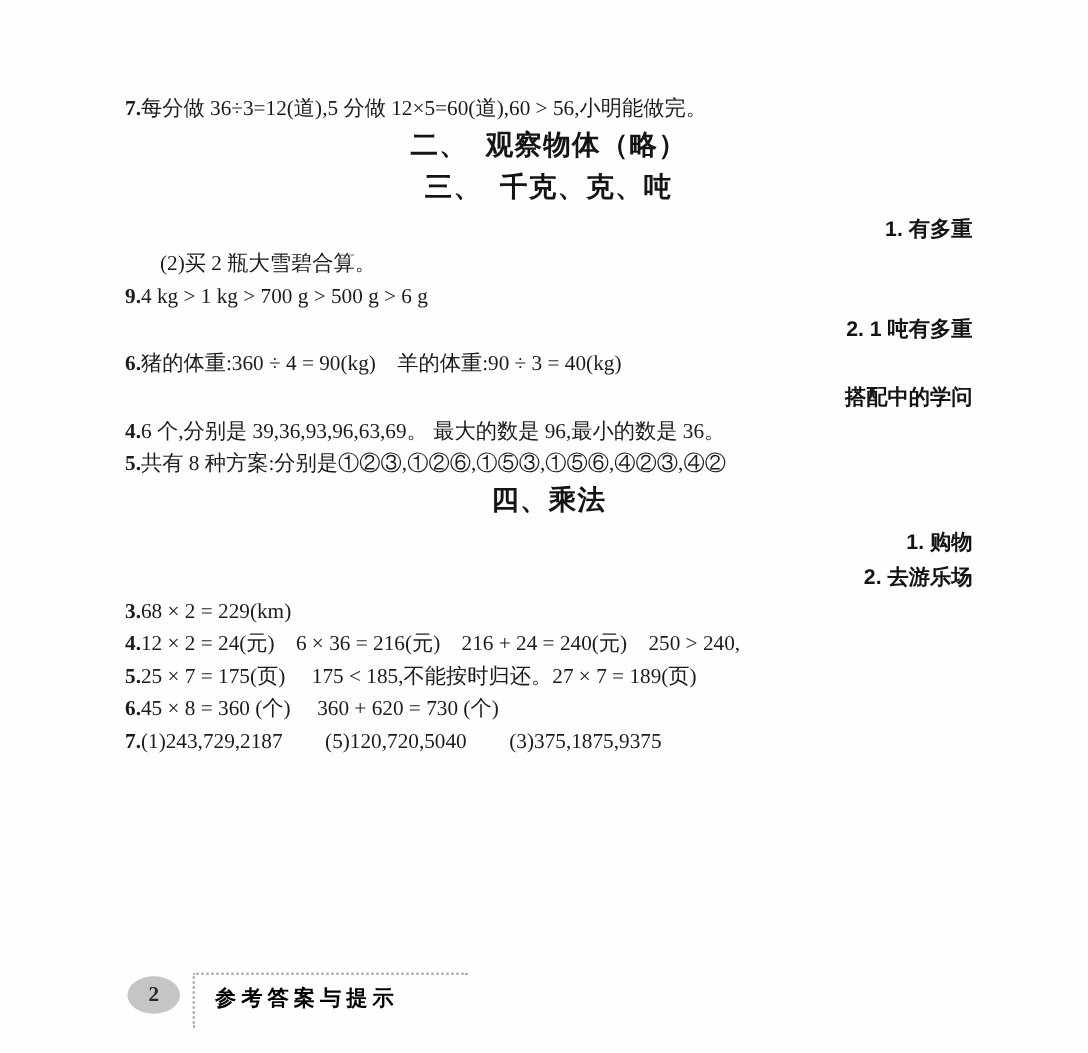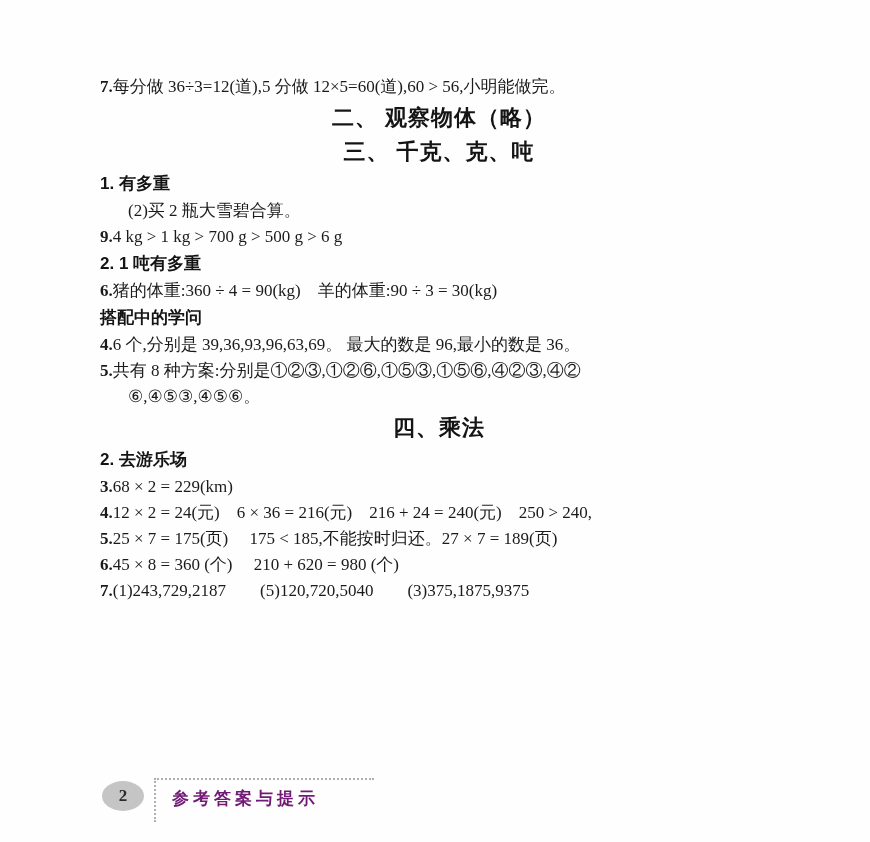--- a/index.html
+++ b/index.html
@@ -20,26 +20,26 @@
   }
   .line { white-space:pre; font-size:17px; line-height:26px; }
   .line .num { font-weight:bold; }
   .line-cont { padding-left:28px; }
   .line-h1 {
     text-align:center;
     font-weight:bold;
     font-size:22px;
     line-height:32px;
     margin:2px 0;
-    font-family:Liberation Sans, sans-serif;
+    font-family:Liberation Mono, monospace;
     color:#141414;
     letter-spacing:1px;
   }
   .line-h2 {
-    text-align:left;
+    text-align:right;
     font-weight:bold;
     font-size:17px;
     line-height:28px;
     font-family:"Liberation Sans","DejaVu Sans",sans-serif;
     color:#141414;
   }
   .footer {
     position:absolute;
     left:102px;
     top:778px;
@@ -62,21 +62,21 @@
   .footer-box {
     margin-left:10px;
     border-top:2px dotted #afafaf;
     border-left:2px dotted #afafaf;
     padding:7px 14px 12px 16px;
     min-width:188px;
   }
   .footer-title {
     font-size:17px;
     font-weight:bold;
-    color:#701a75;
+    color:#000000;
     letter-spacing:4px;
     white-space:pre;
   }
 </style>
 </head>
 <body>
 
 <div class="page">
   <div class="content">
 
@@ -88,46 +88,46 @@
 
     <div class="line line-h2"><span>1. 有多重</span></div>
 
 
     <div class="line line-cont"><span>(2)买 2 瓶大雪碧合算。</span></div>
 
     <div class="line line-item"><span class="num">9.</span><span>4 kg &gt; 1 kg &gt; 700 g &gt; 500 g &gt; 6 g</span></div>
 
     <div class="line line-h2"><span>2. 1 吨有多重</span></div>
 
-    <div class="line line-item"><span class="num">6.</span><span>猪的体重:360 ÷ 4 = 90(kg)　羊的体重:90 ÷ 3 = 30(kg)</span></div>
+    <div class="line line-item"><span class="num">6.</span><span>猪的体重:360 ÷ 4 = 90(kg)　羊的体重:90 ÷ 3 = 40(kg)</span></div>
 
     <div class="line line-h2"><span>搭配中的学问</span></div>
 
     <div class="line line-item"><span class="num">4.</span><span>6 个,分别是 39,36,93,96,63,69。 最大的数是 96,最小的数是 36。</span></div>
 
     <div class="line line-item"><span class="num">5.</span><span>共有 8 种方案:分别是①②③,①②⑥,①⑤③,①⑤⑥,④②③,④②</span></div>
 
-    <div class="line line-cont"><span>⑥,④⑤③,④⑤⑥。</span></div>
 
     <div class="line line-h1"><span>四、乘法</span></div>
 
+    <div class="line line-h2"><span>1. 购物</span></div>
 
 
     <div class="line line-h2"><span>2. 去游乐场</span></div>
 
     <div class="line line-item"><span class="num">3.</span><span>68 × 2 = 229(km)</span></div>
 
     <div class="line line-item"><span class="num">4.</span><span>12 × 2 = 24(元)　6 × 36 = 216(元)　216 + 24 = 240(元)　250 &gt; 240,</span></div>
 
 
     <div class="line line-item"><span class="num">5.</span><span>25 × 7 = 175(页)　 175 &lt; 185,不能按时归还。27 × 7 = 189(页)</span></div>
 
 
 
-    <div class="line line-item"><span class="num">6.</span><span>45 × 8 = 360 (个)　 210 + 620 = 980 (个)</span></div>
+    <div class="line line-item"><span class="num">6.</span><span>45 × 8 = 360 (个)　 360 + 620 = 730 (个)</span></div>
 
     <div class="line line-item"><span class="num">7.</span><span>(1)243,729,2187　　(5)120,720,5040　　(3)375,1875,9375</span></div>
 
   </div>
 
   <div class="footer">
     <div class="page-badge">
         <span>2</span>
       </div>
     <div class="footer-box">

